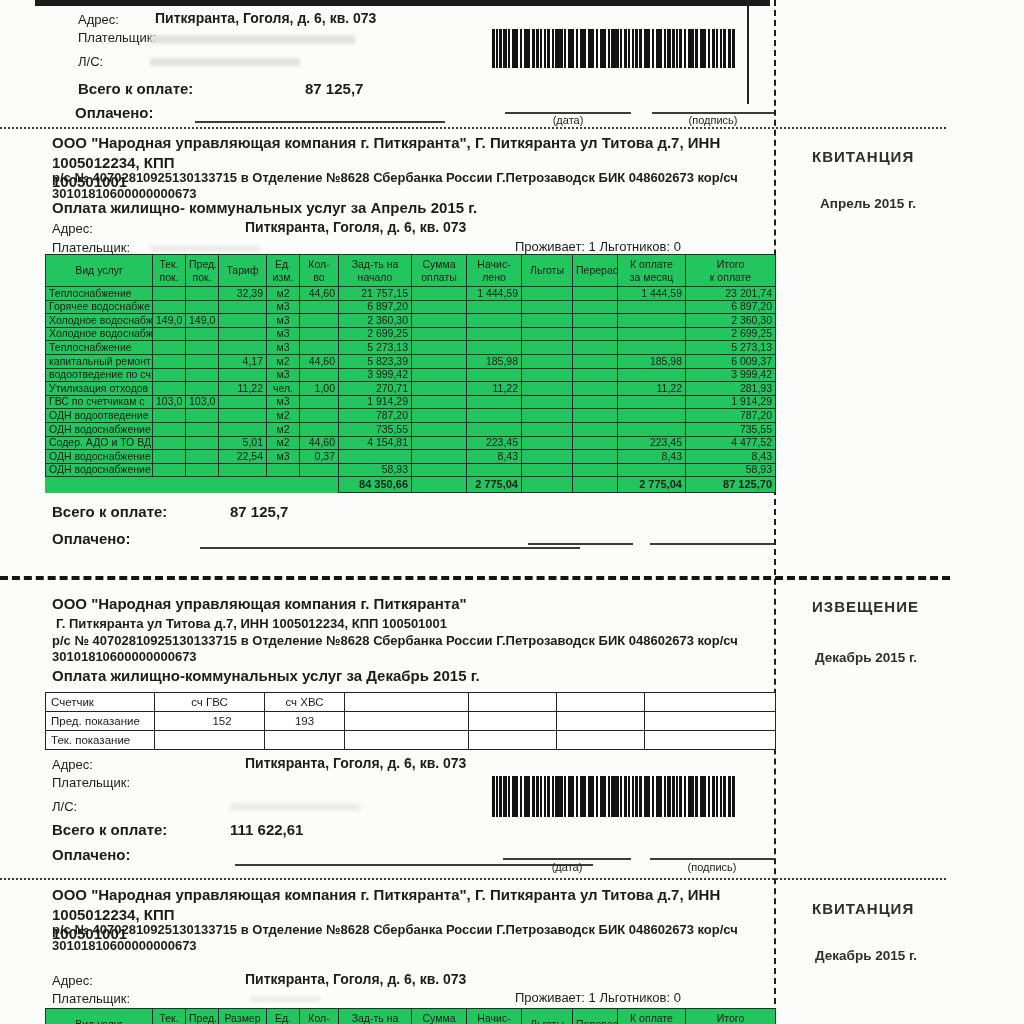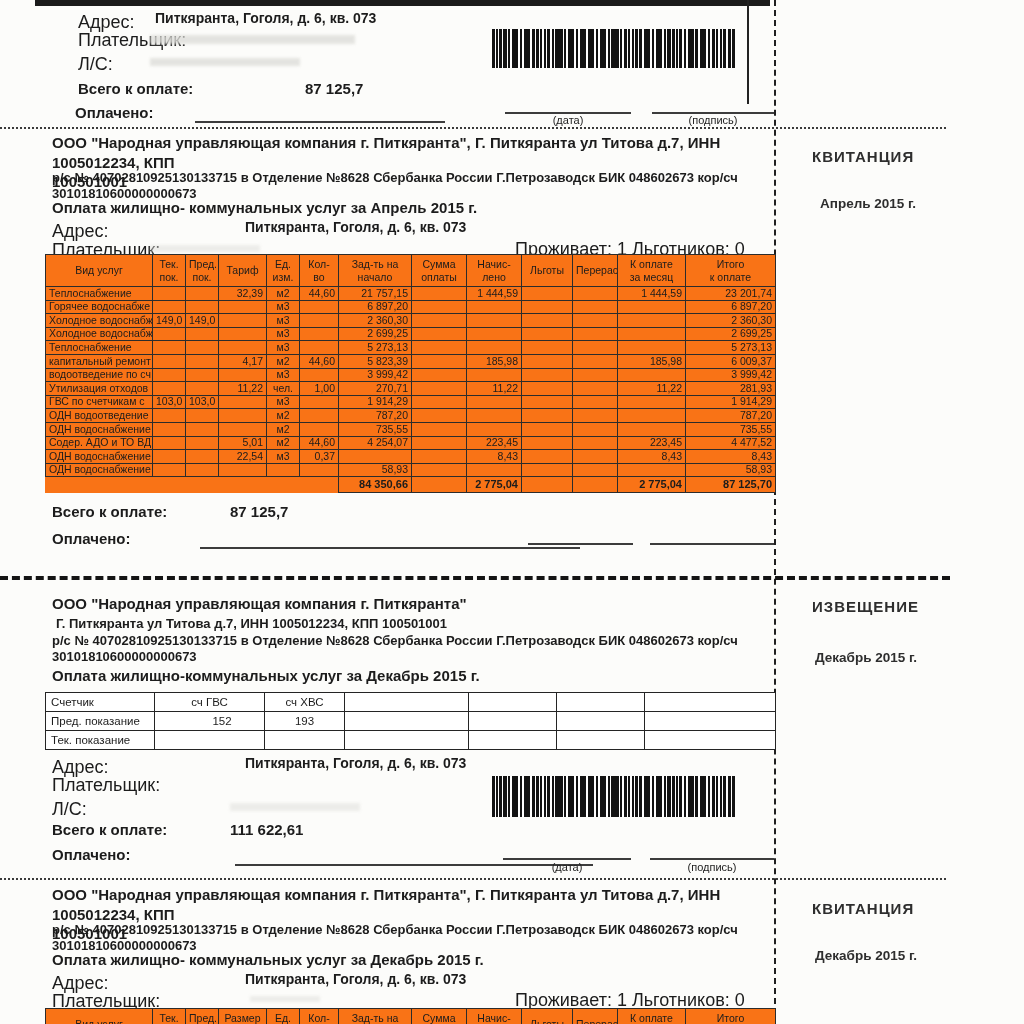--- a/index.html
+++ b/index.html
@@ -3,21 +3,21 @@
 <meta charset="utf-8">
 <style>
   html,body{margin:0;padding:0;background:#e9e9e6;}
   .page{
     position:relative;width:1024px;height:1024px;margin:0 auto;
     background:#fcfcfa;color:#1c1c1c;overflow:hidden;
     font-family:"Liberation Sans", sans-serif;
   }
   .abs{position:absolute;white-space:nowrap;}
   .pre{white-space:pre-line;}
-  .lbl{font-size:18px;}
+  .lbl{font-size:13px;}
   .val-bold{font-weight:bold;font-size:14px;}
   .big{font-weight:bold;font-size:15px;}
   .company{font-weight:bold;font-size:15px;line-height:1.3;}
   .acct{font-weight:bold;font-size:13px;line-height:1.25;}
   .side-head{font-weight:bold;font-size:15px;letter-spacing:1px;color:#2e2e2e;}
   .side-period{font-weight:bold;font-size:13.5px;color:#2e2e2e;}
   .caption{font-size:11px;color:#222;}
   .topbar{position:absolute;left:35px;top:0;width:735px;height:6px;background:#1b1b1b;}
   .dotted-sep{position:absolute;left:0;border-top:2px dotted #3a3a3a;height:0;}
   .dash-thick{position:absolute;left:0;border-top:4px dashed #141414;height:0;}
@@ -27,21 +27,21 @@
   .barcode{
     position:absolute;
     background:
       repeating-linear-gradient(90deg,#131313 0 2px,transparent 2px 4px),
       repeating-linear-gradient(90deg,#131313 0 1px,transparent 1px 7px),
       repeating-linear-gradient(90deg,#131313 0 3px,transparent 3px 11px),
       repeating-linear-gradient(90deg,transparent 0 13px,#fff 13px 15px,transparent 15px 29px);
     background-color:#fff;
   }
   .smudge{position:absolute;background:#dededa;filter:blur(1.5px);opacity:.8;}
-  table.svc-table{position:absolute;border-collapse:collapse;table-layout:fixed;width:730px;background:#f97316;}
+  table.svc-table{position:absolute;border-collapse:collapse;table-layout:fixed;width:730px;background:#22c55e;}
   table.svc-table td{
     border:1.6px solid #2c2c2c;padding:0 3px;overflow:hidden;
     font-size:10.5px;line-height:1.08;height:12.6px;white-space:nowrap;
   }
   table.svc-table thead td{
     height:31px;text-align:center;vertical-align:middle;
     white-space:pre-line;font-size:10.5px;line-height:1.15;
   }
   table.svc-table tbody.totals td{font-weight:bold;font-size:11px;height:15px;}
   table.svc-table tbody.totals td:nth-child(-n+6){border:none;background:transparent;}
@@ -297,21 +297,21 @@
           <td style="text-align: right;"></td>
           <td style="text-align: right;">735,55</td>
         </tr>
         <tr>
           <td style="text-align: left;">Содер. АДО и ТО ВД</td>
           <td style="text-align: center;"></td>
           <td style="text-align: center;"></td>
           <td style="text-align: right;">5,01</td>
           <td style="text-align: center;">м2</td>
           <td style="text-align: right;">44,60</td>
-          <td style="text-align: right;">4 254,07</td>
+          <td style="text-align: right;">4 154,81</td>
           <td style="text-align: right;"></td>
           <td style="text-align: right;">223,45</td>
           <td style="text-align: center;"></td>
           <td style="text-align: center;"></td>
           <td style="text-align: right;">223,45</td>
           <td style="text-align: right;">4 477,52</td>
         </tr>
         <tr>
           <td style="text-align: left;">ОДН водоснабжение</td>
           <td style="text-align: center;"></td>
@@ -438,21 +438,20 @@
 
   <div class="abs side-head" style="left:812px;top:598px;">ИЗВЕЩЕНИЕ</div>
   <div class="abs side-period" style="left:815px;top:650px;">Декабрь 2015 г.</div>
 
   <div class="dotted-sep" style="top:878px;width:946px;"></div>
 
   <div class="abs company pre" style="left:52px;top:885px;width:716px;">ООО "Народная управляющая компания г. Питкяранта",  Г. Питкяранта ул Титова д.7, ИНН 1005012234, КПП
 100501001</div>
   <div class="abs acct pre" style="left:52px;top:922px;width:704px;">р/с № 40702810925130133715 в Отделение №8628 Сбербанка России Г.Петрозаводск БИК 048602673 кор/сч
 30101810600000000673</div>
-  <div class="abs big" style="left:52px;top:951px;">Оплата жилищно- коммунальных услуг за Декабрь 2015 г.</div>
   <div class="abs lbl" style="left:52px;top:973px;">Адрес:</div>
   <div class="abs val-bold" style="left:245px;top:971px;">Питкяранта, Гоголя, д. 6, кв. 073</div>
   <div class="abs lbl" style="left:52px;top:991px;">Плательщик:</div>
   <div class="smudge" style="left:250px;top:996px;width:70px;height:6px;opacity:.5;"></div>
   <div class="abs lbl" style="left:515px;top:990px;">Проживает: 1 Льготников: 0</div>
 
   <table class="svc-table" style="left:45px;top:1008px;">
     <colgroup>
       <col style="width:107px">
         <col style="width:33px">

